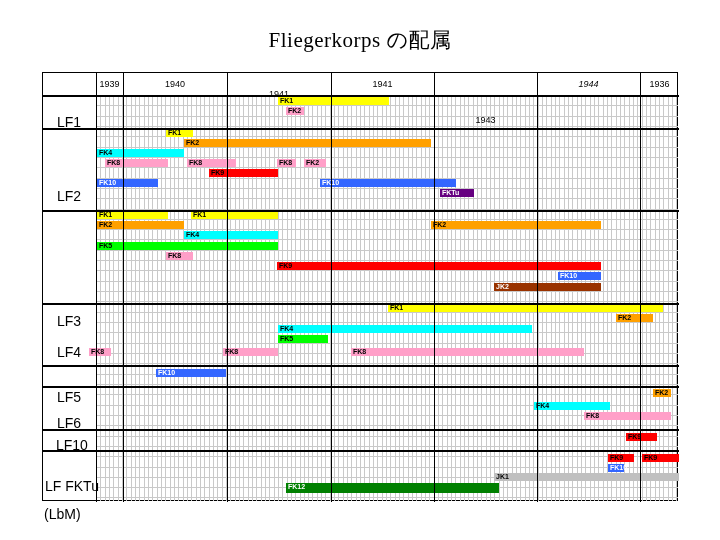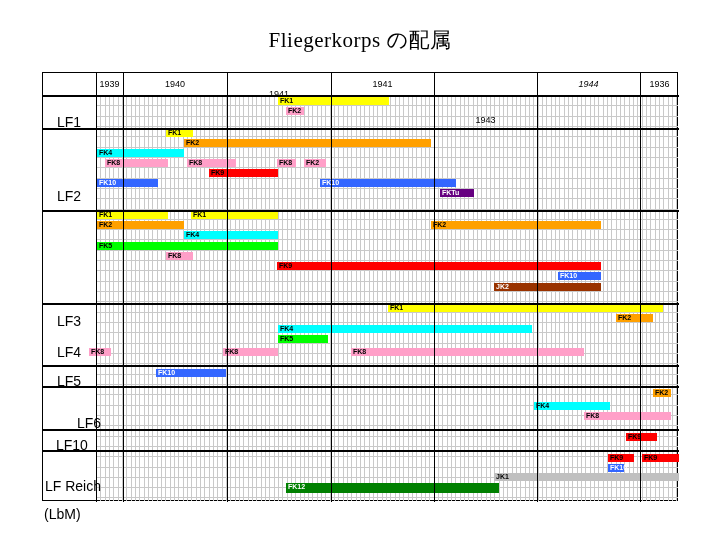--- a/index.html
+++ b/index.html
@@ -44,24 +44,24 @@
     <div class="hline" style="top: 137px;"></div>
     <div class="hline" style="top: 230px;"></div>
     <div class="hline" style="top: 292px;"></div>
     <div class="hline" style="top: 313px;"></div>
     <div class="hline" style="top: 356px;"></div>
     <div class="hline" style="top: 377px;"></div>
     <div class="bandlabel" style="left: 14px; top: 45px;">LF1</div>
     <div class="bandlabel" style="left: 14px; top: 119px;">LF2</div>
     <div class="bandlabel" style="left: 14px; top: 220px; margin-top: 24px;">LF3</div>
     <div class="bandlabel" style="left: 14px; top: 275px;">LF4</div>
-    <div class="bandlabel" style="left: 14px; top: 304px;">LF5</div>
-    <div class="bandlabel" style="left: 14px; top: 346px; margin-left: 20px;">LF6</div>
+    <div class="bandlabel" style="left: 14px; top: 320px;">LF5</div>
+    <div class="bandlabel" style="left: 14px; top: 346px;">LF6</div>
     <div class="bandlabel" style="left: 13px; top: 368px;">LF10</div>
-    <div class="bandlabel" style="left: 2px; top: 409px;">LF Reich</div>
+    <div class="bandlabel" style="left: 2px; top: 409px;">LF FKTu</div>
     <div class="bandlabel" style="left: 1px; top: 420px; margin-top: 17px;">(LbM)</div>
     <div class="bar" style="left: 235px; top: 24px; width: 111px; background: rgb(255, 255, 0); color: rgb(0, 0, 0);">FK1</div>
     <div class="bar" style="left: 243px; top: 34px; width: 18px; background: rgb(255, 159, 200); color: rgb(0, 0, 0);">FK2</div>
     <div class="bar" style="left: 123px; top: 56px; width: 27px; background: rgb(255, 255, 0); color: rgb(0, 0, 0);">FK1</div>
     <div class="bar" style="left: 141px; top: 66px; width: 247px; background: rgb(255, 160, 0); color: rgb(0, 0, 0);">FK2</div>
     <div class="bar" style="left: 54px; top: 76px; width: 87px; background: rgb(0, 255, 255); color: rgb(0, 0, 0);">FK4</div>
     <div class="bar" style="left: 62px; top: 86px; width: 63px; background: rgb(255, 159, 200); color: rgb(0, 0, 0);">FK8</div>
     <div class="bar" style="left: 144px; top: 86px; width: 49px; background: rgb(255, 159, 200); color: rgb(0, 0, 0);">FK8</div>
     <div class="bar" style="left: 234px; top: 86px; width: 19px; background: rgb(255, 159, 200); color: rgb(0, 0, 0);">FK8</div>
     <div class="bar" style="left: 261px; top: 86px; width: 22px; background: rgb(255, 159, 200); color: rgb(0, 0, 0);">FK2</div>

